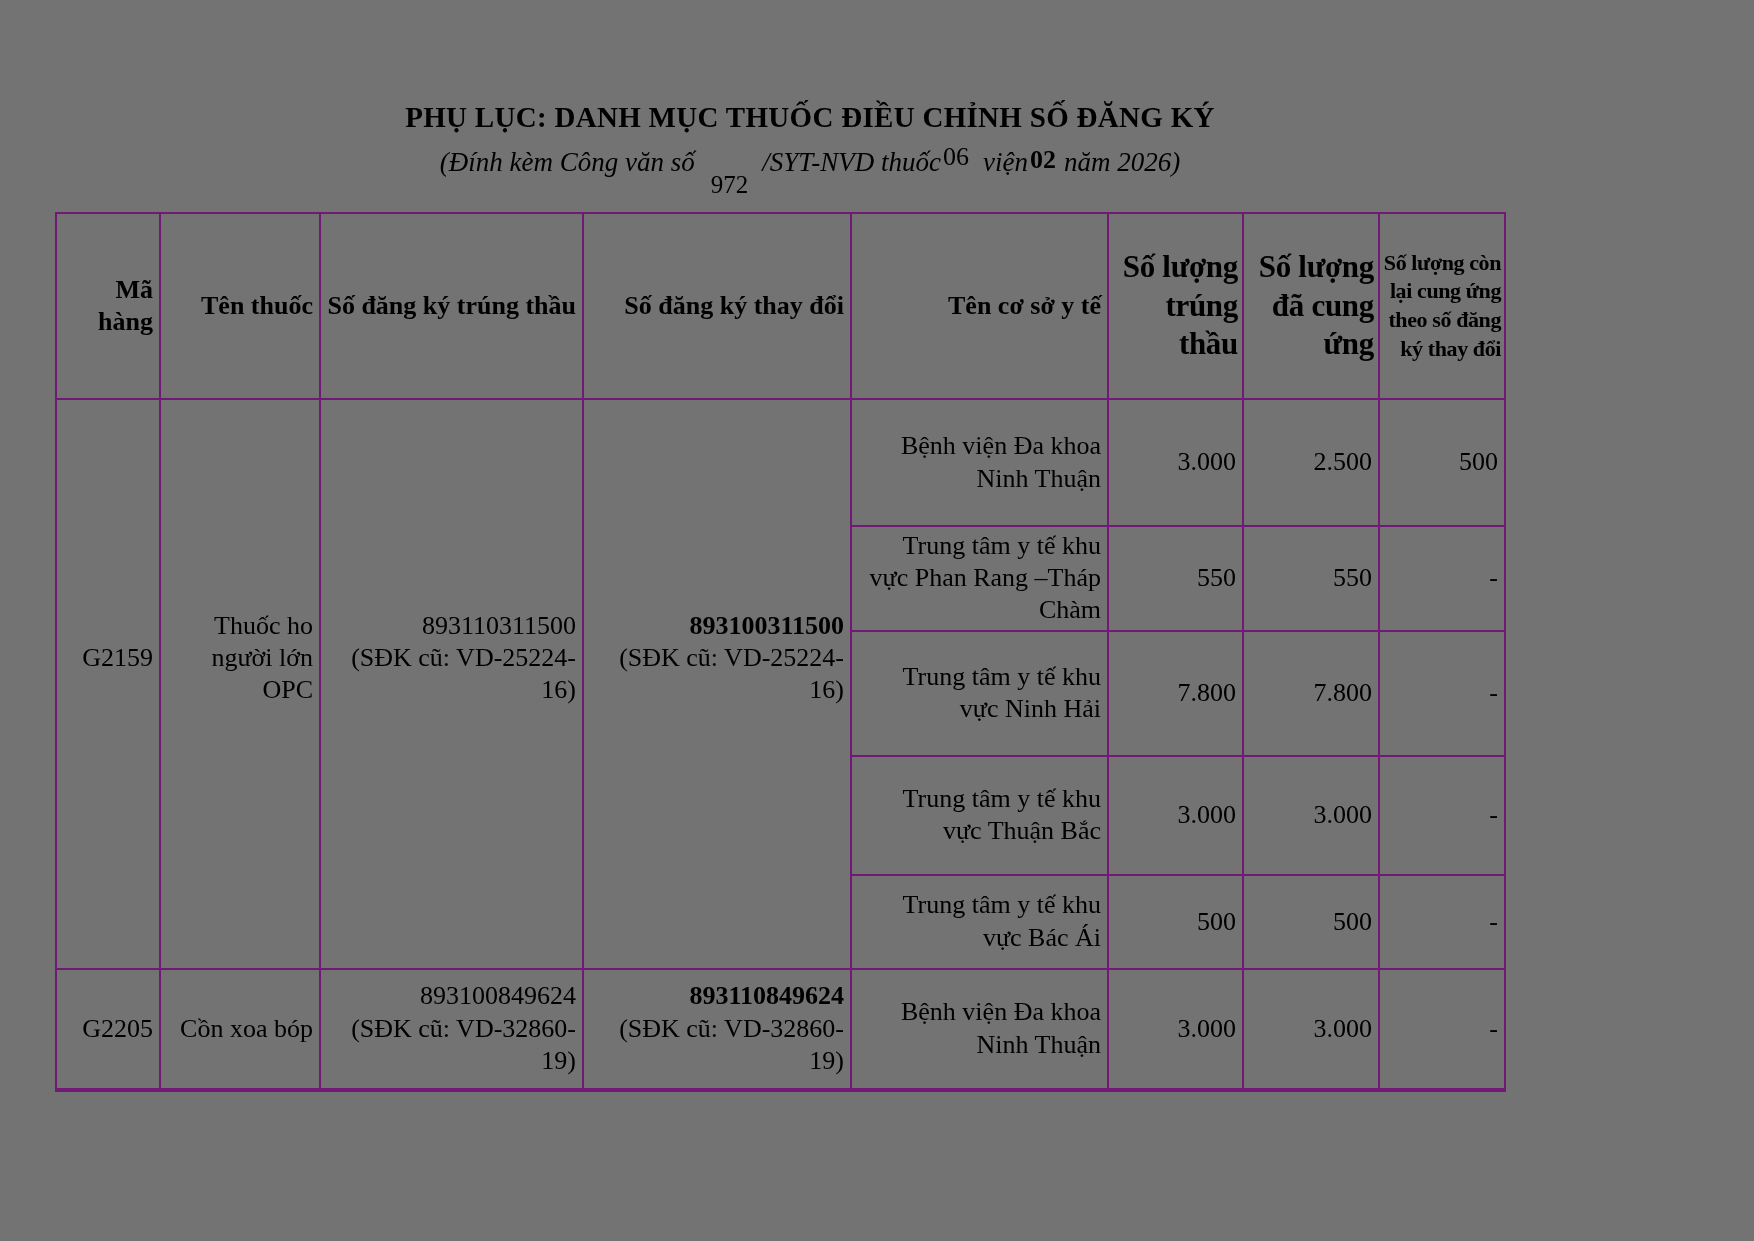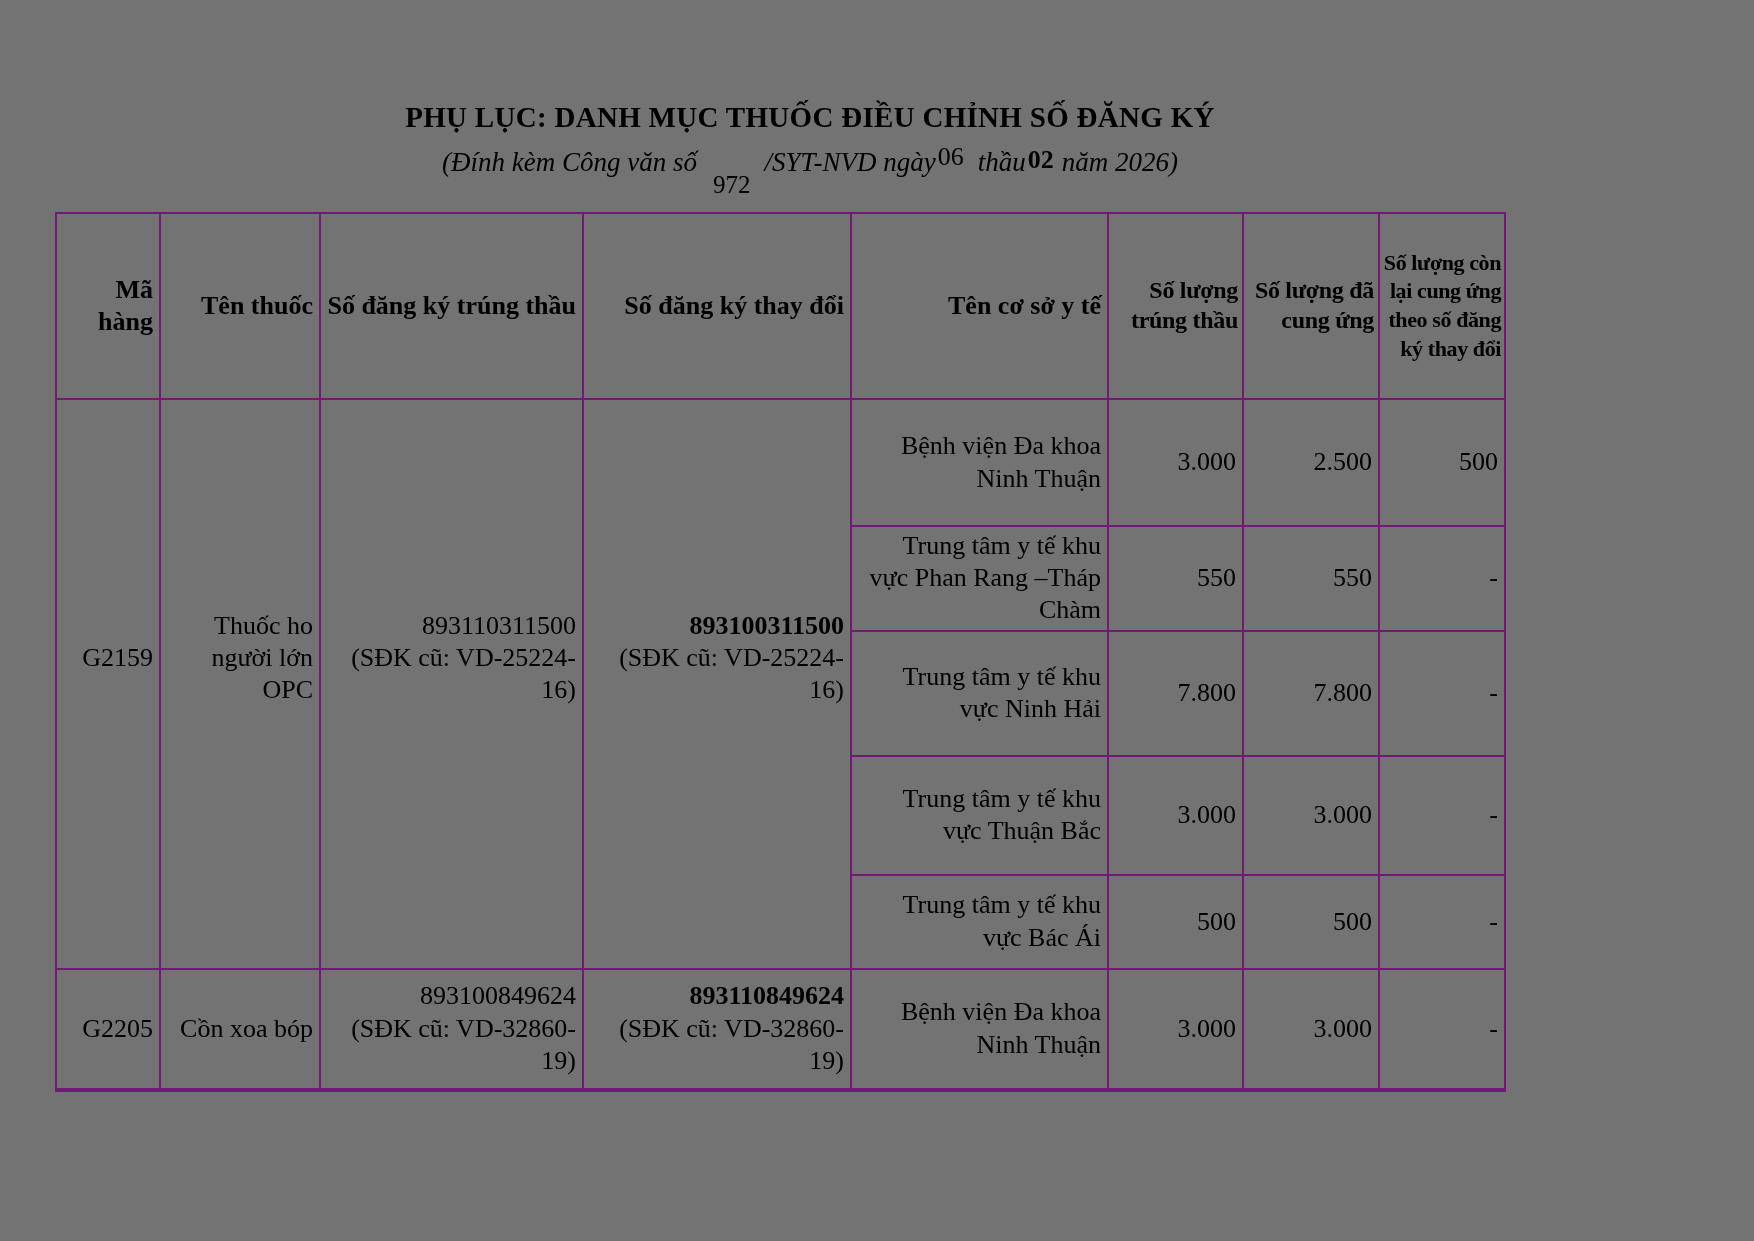--- a/index.html
+++ b/index.html
@@ -48,41 +48,41 @@
     border: 2px solid #701a75;
     text-align: right;
     vertical-align: middle;
     padding: 3px 6px;
     font-size: 26px;
     line-height: 1.24;
     overflow: hidden;
   }
   .main thead tr { height: 186px; }
   .main thead th { font-weight: bold; }
-  th.mid   { font-size: 24px; letter-spacing: -0.3px; padding: 6px 4px; }
+  th.mid   { font-size: 31px; letter-spacing: -0.3px; padding: 6px 4px; }
   th.small { font-size: 22px; letter-spacing: -0.4px; padding: 3px 3px; line-height: 1.3; }
   tr.r1 { height: 127px; }
   tr.r2 { height: 92px;  }
   tr.r3 { height: 125px; }
   tr.r4 { height: 119px; }
   tr.r5 { height: 94px;  }
   tr.r6 { height: 121px; }
   tr.r6 td { border-bottom-width: 4px; }
   td.span-cell { padding-bottom: 54px; border-radius: 30px; }
   .bold-num { font-weight: bold; }
 </style>
 </head>
 <body>
 
 <div class="page">
 
   <div class="title">PHỤ LỤC: DANH MỤC THUỐC ĐIỀU CHỈNH SỐ ĐĂNG KÝ</div>
 
   <div class="subtitle">
-    <span>(Đính kèm Công văn số</span><span class="fill fill-doc">972</span><span>/SYT-NVD ngày</span><span class="fill fill-day">06</span><span>thầu</span><span class="fill fill-month">02</span><span>năm 2026)</span>
+    <span>(Đính kèm Công văn số</span><span class="fill fill-doc">972</span><span>/SYT-NVD thuốc</span><span class="fill fill-day">06</span><span>viện</span><span class="fill fill-month">02</span><span>năm 2026)</span>
   </div>
 
   <table class="main">
     <colgroup>
       <col style="width:104px">
         <col style="width:160px">
         <col style="width:263px">
         <col style="width:268px">
       <col style="width:257px">
         <col style="width:135px">

